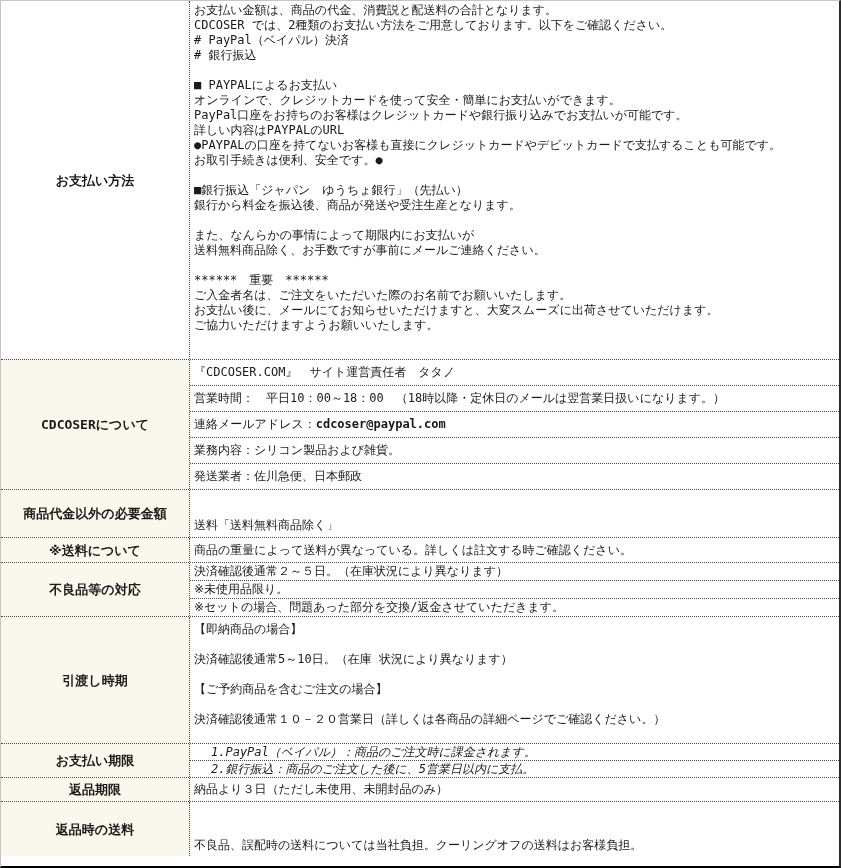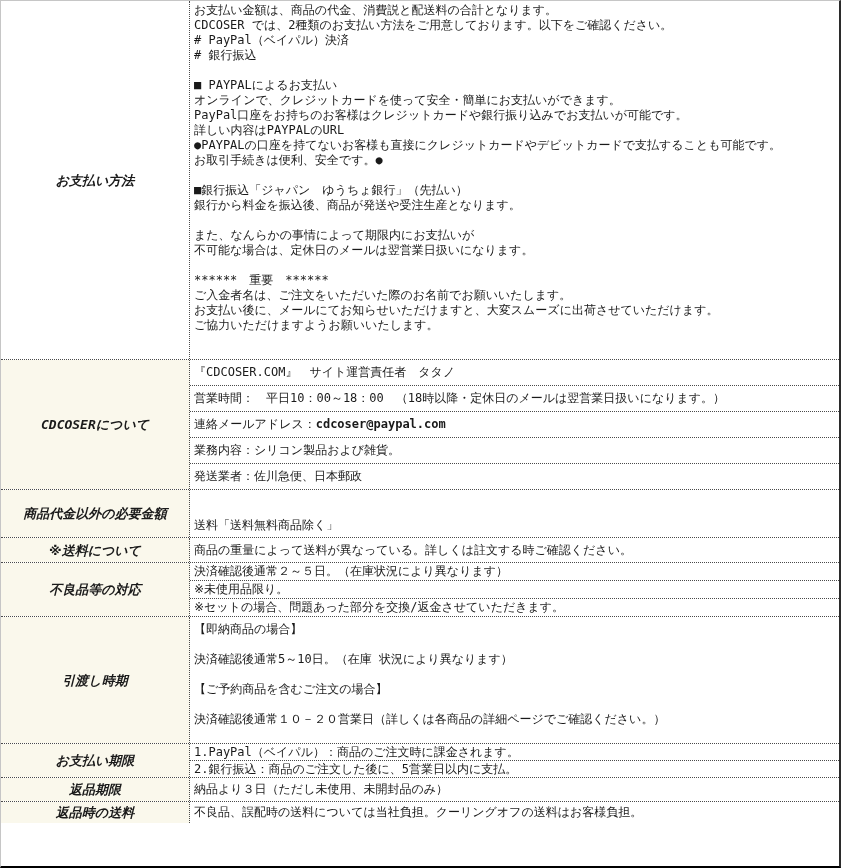--- a/index.html
+++ b/index.html
@@ -29,21 +29,20 @@
     box-sizing: border-box;
     border-right: 1px dotted #4a4a4a;
     background: var(--hdr-bg, #faf8ec);
     font-weight: bold;
     font-size: 13px;
     display: flex;
     align-items: center;
     justify-content: center;
     text-align: left;
     padding: 2px;
-    font-style: italic;
   }
   .row-0 .hdr { background: var(--hdr-bg-first, #ffffff); }
   .cells {
     flex: 1 1 auto;
     min-width: 0;
     display: flex;
     flex-direction: column;
     background: #ffffff;
   }
   .cell {
@@ -53,23 +52,23 @@
   .cell:last-child { border-bottom: 0; }
   .line { min-height: 15px; }
   .seg-bold { font-weight: bold; }
   
   .row-0 .cell { padding: 2px 2px 26px 4px; }
   .row-1 .cell { padding: 5px 2px 5px 4px; }
   .row-2 .cell { padding: 4px 2px 4px 4px; margin-top: 24px; }
   .row-3 .cell { padding: 5px 2px 4px 4px; }
   .row-4 .cell { padding: 1px 2px 1px 4px; }
   .row-5 .cell { padding: 5px 2px 16px 4px; }
-  .row-6 .cell { padding: 1px 2px 0 4px; }
+  .row-6 .cell { padding: 1px 2px 0 21px; font-style: italic; }
   .row-7 .cell { padding: 4px 2px 4px 4px; }
-  .row-8 .cell { padding: 3px 2px 3px 4px; }
+  .row-8 .cell { padding: 3px 2px 3px 4px; margin-top: 33px; }
 </style>
 </head>
 <body>
 
 <div class="page">
   <div id="info-table">
       <div class="row row-0">
         <div class="hdr">お支払い方法</div>
         <div class="cells">
           <div class="cell">
@@ -82,21 +81,21 @@
             <div class="line">オンラインで、クレジットカードを使って安全・簡単にお支払いができます。</div>
             <div class="line">PayPal口座をお持ちのお客様はクレジットカードや銀行振り込みでお支払いが可能です。</div>
             <div class="line">詳しい内容はPAYPALのURL</div>
             <div class="line">●PAYPALの口座を持てないお客様も直接にクレジットカードやデビットカードで支払することも可能です。</div>
             <div class="line">お取引手続きは便利、安全です。●</div>
             <div class="line">&nbsp;</div>
             <div class="line">■銀行振込「ジャパン　ゆうちょ銀行」（先払い）</div>
             <div class="line">銀行から料金を振込後、商品が発送や受注生産となります。</div>
             <div class="line">&nbsp;</div>
             <div class="line">また、なんらかの事情によって期限内にお支払いが</div>
-            <div class="line">不可能な場合は、定休日のメールは翌営業日扱いになります。</div>
+            <div class="line">送料無料商品除く、お手数ですが事前にメールご連絡ください。</div>
             <div class="line">&nbsp;</div>
             <div class="line">******　重要　******</div>
             <div class="line">ご入金者名は、ご注文をいただいた際のお名前でお願いいたします。</div>
             <div class="line">お支払い後に、メールにてお知らせいただけますと、大変スムーズに出荷させていただけます。</div>
             <div class="line">ご協力いただけますようお願いいたします。</div>
           </div>
         </div>
       </div>
       <div class="row row-1">
         <div class="hdr">CDCOSERについて</div>

